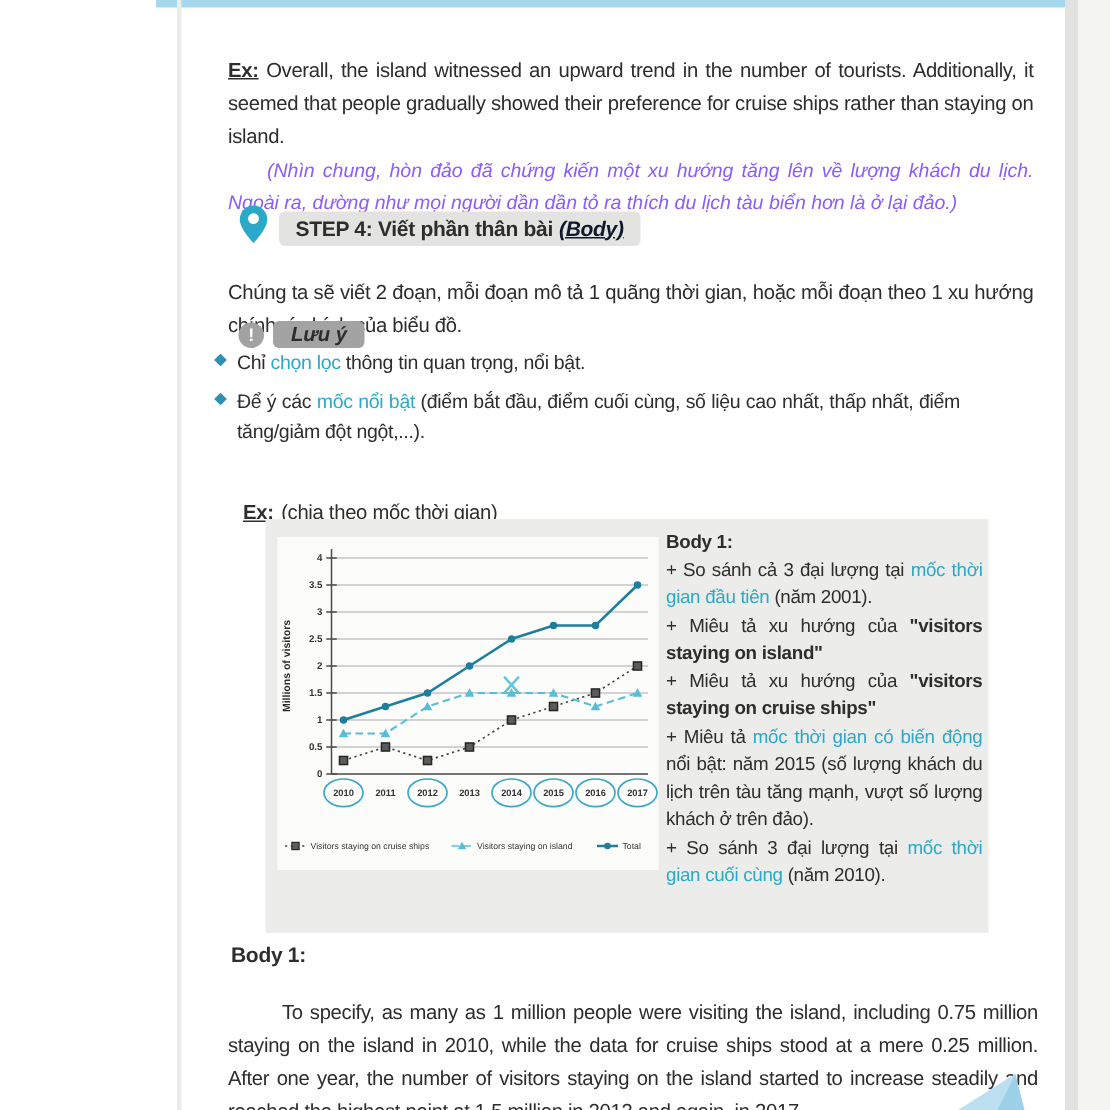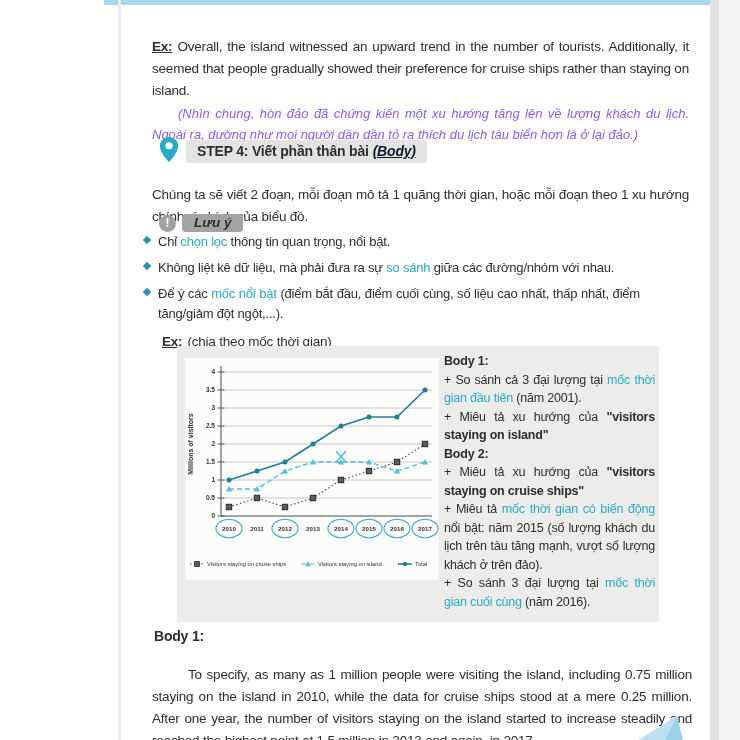--- a/index.html
+++ b/index.html
@@ -68,21 +68,20 @@
 
 <p id="step4-desc" class="abs para">Chúng ta sẽ viết 2 đoạn, mỗi đoạn mô tả 1 quãng thời gian, hoặc mỗi đoạn theo 1 xu hướng chính, ý chính của biểu đồ.</p>
 
 <div id="note-row" class="abs">
   <span id="note-icon">!</span>
   <span id="note-box">Lưu ý</span>
 </div>
 
 <ul id="bullet-list" class="abs">
     <li><span class="diamond"></span><span class="seg-plain">Chỉ </span><span class="seg-teal">chọn lọc</span><span class="seg-plain"> thông tin quan trọng, nổi bật.</span></li>
-    <li><span class="diamond"></span><span class="seg-plain">Không liệt kê dữ liệu, mà phải đưa ra sự </span><span class="seg-teal">so sánh</span><span class="seg-plain"> giữa các đường/nhóm với nhau.</span></li>
     <li><span class="diamond"></span><span class="seg-plain">Để ý các </span><span class="seg-teal">mốc nổi bật</span><span class="seg-plain"> (điểm bắt đầu, điểm cuối cùng, số liệu cao nhất, thấp nhất, điểm tăng/giảm đột ngột,...).</span></li>
   </ul>
 
 <p id="ex2" class="abs"><span class="ex-label">Ex:</span><span>(chia theo mốc thời gian)</span></p>
 
 <div id="gray-block" class="abs"></div>
 
 <div id="chart-panel" class="abs">
   <svg id="chart-svg" viewBox="0 0 254 222">
       <line x1="36" y1="140" x2="247" y2="140" stroke="#9a9a9a" stroke-width="0.55"></line>
@@ -166,24 +165,23 @@
       <line x1="213" y1="206" x2="227" y2="206" stroke="#1e7f9d" stroke-width="1.6"></line>
       <circle cx="220" cy="206" r="2.2" fill="#1e7f9d"></circle>
       <text x="230" y="208.2" font-size="5.8" fill="#333">Total</text>
     </svg>
 </div>
 
 <div id="plan-col" class="abs">
     <div class="plan-title"><span class="seg-bold">Body 1:</span></div>
     <div class="plan-item"><span class="seg-plain">+ So sánh cả 3 đại lượng tại </span><span class="seg-teal">mốc thời gian đầu tiên</span><span class="seg-plain"> (năm 2001).</span></div>
     <div class="plan-item"><span class="seg-plain">+ Miêu tả xu hướng của </span><span class="seg-bold">"visitors staying on island"</span></div>
-    <div class="plan-title"><span class="seg-bold">Body 2:</span></div>
     <div class="plan-item"><span class="seg-plain">+ Miêu tả xu hướng của </span><span class="seg-bold">"visitors staying on cruise ships"</span></div>
     <div class="plan-item"><span class="seg-plain">+ Miêu tả </span><span class="seg-teal">mốc thời gian có biến động</span><span class="seg-plain"> nổi bật: năm 2015 (số lượng khách du lịch trên tàu tăng mạnh, vượt số lượng khách ở trên đảo).</span></div>
-    <div class="plan-item"><span class="seg-plain">+ So sánh 3 đại lượng tại </span><span class="seg-teal">mốc thời gian cuối cùng</span><span class="seg-plain"> (năm 2016).</span></div>
+    <div class="plan-item"><span class="seg-plain">+ So sánh 3 đại lượng tại </span><span class="seg-teal">mốc thời gian cuối cùng</span><span class="seg-plain"> (năm 2010).</span></div>
   </div>
 
 <div id="body1-heading" class="abs">Body 1:</div>
 <p id="body1-para" class="abs para">To specify, as many as 1 million people were visiting the island, including 0.75 million staying on the island in 2010, while the data for cruise ships stood at a mere 0.25 million. After one year, the number of visitors staying on the island started to increase steadily and reached the highest point at 1.5 million in 2013 and again, in 2017.</p>
 
 <div id="corner-triangle" class="abs">
   <svg width="48" height="26">
       <polygon points="2,26 46,26 40,2" fill="#9dd1ea"></polygon>
       <polygon points="2,26 40,2 28,26" fill="#bce0f2"></polygon>
     </svg>

